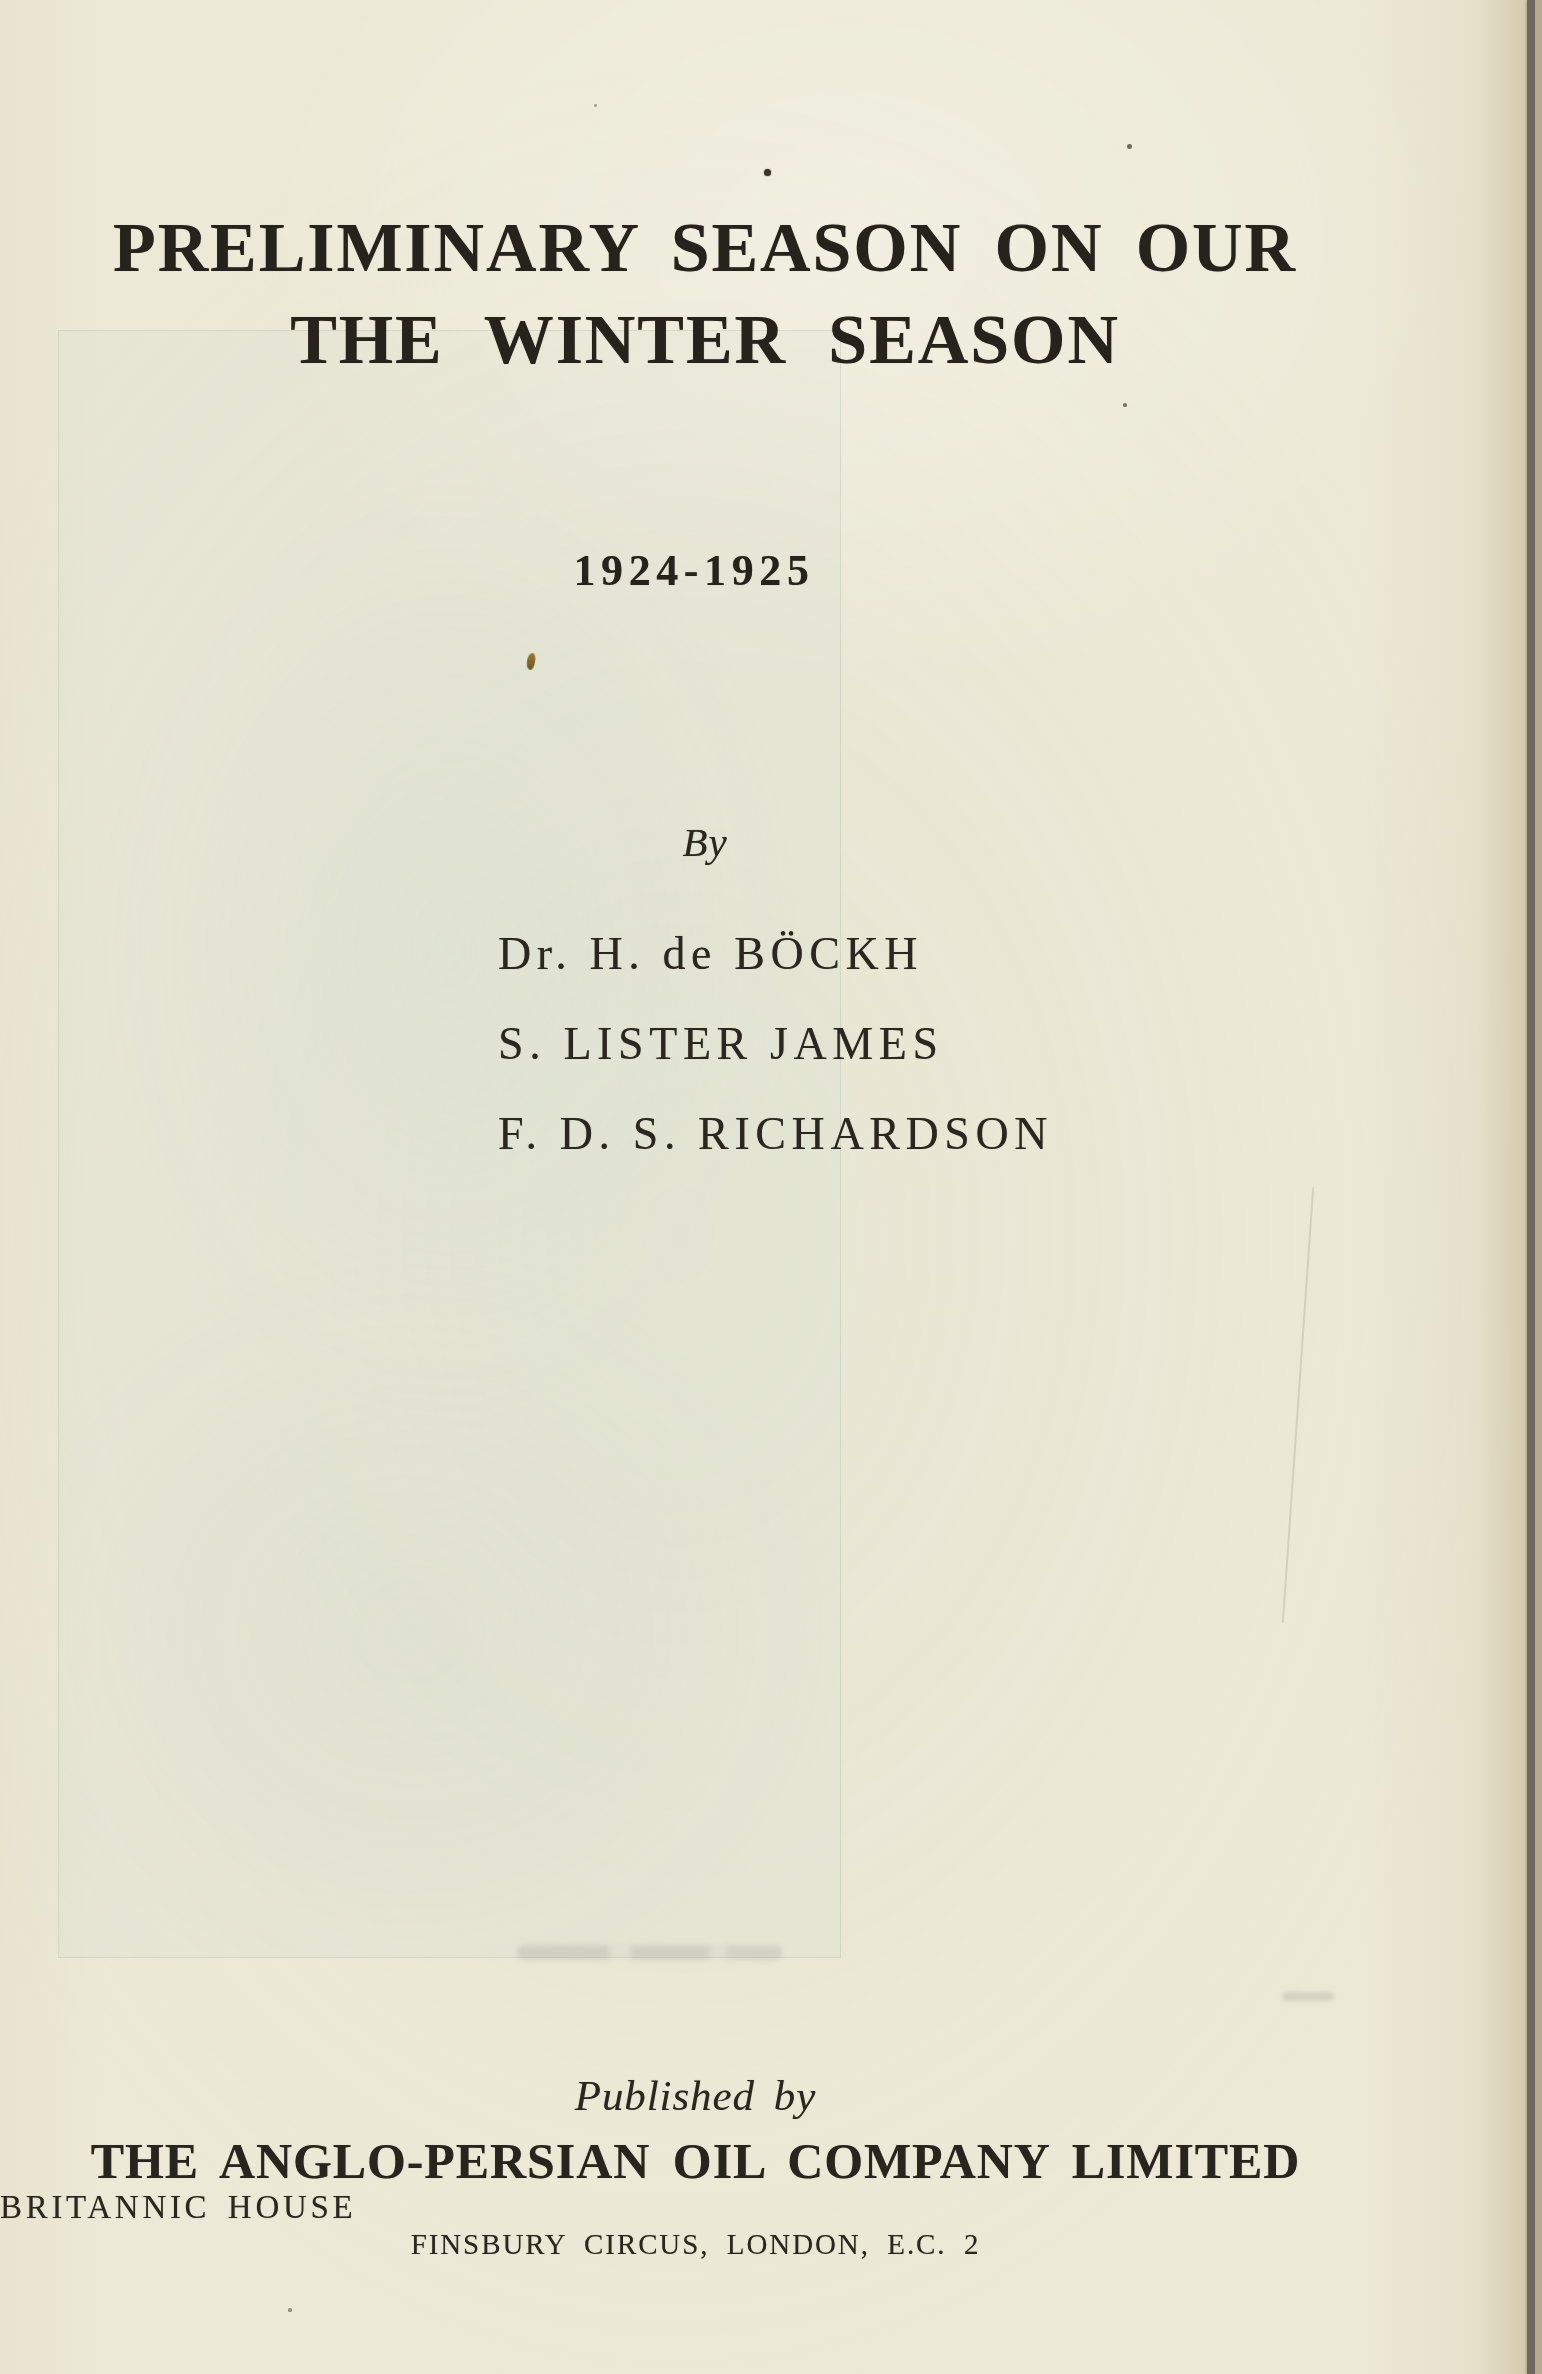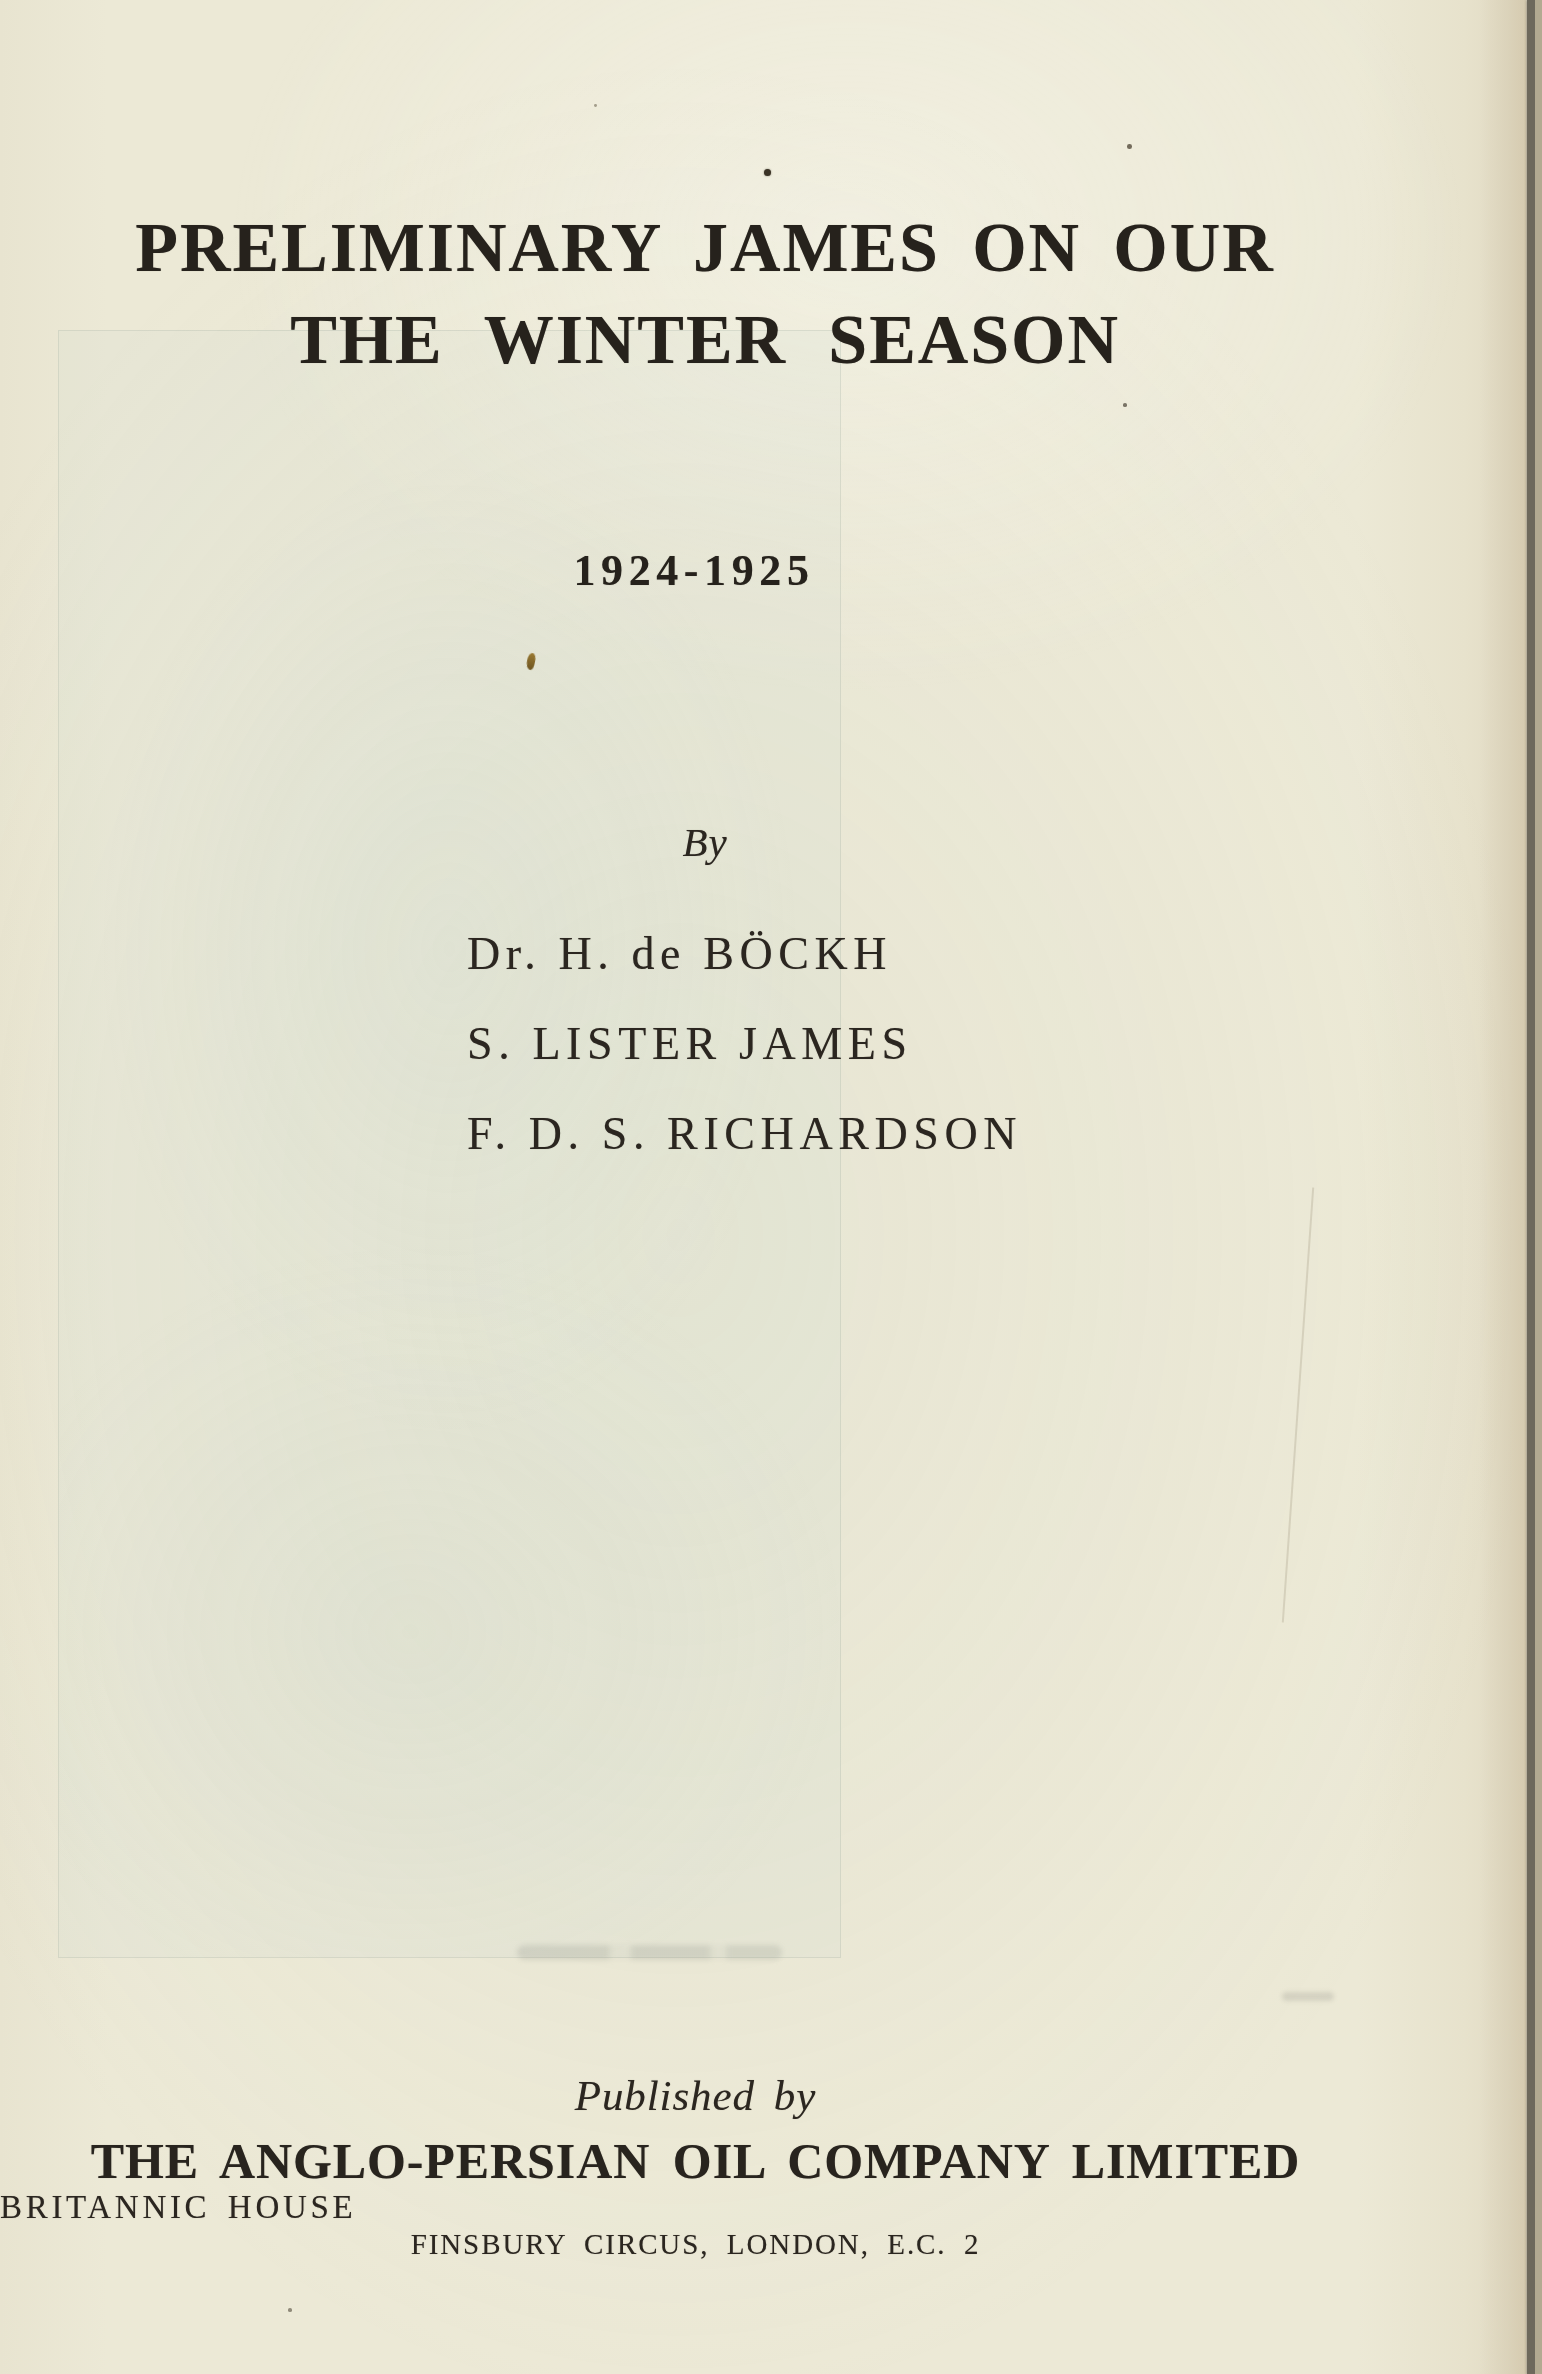--- a/index.html
+++ b/index.html
@@ -49,21 +49,21 @@
   .title-block{left:14px;top:202px;width:1382px;text-align:center;}
   .title-line{font-size:70px;font-weight:700;letter-spacing:1.9px;line-height:92px;color:#26221c;}
   .title-line.l1{word-spacing:13px;}
   .title-line.l2{word-spacing:33px;}
   .title-line.l3{word-spacing:22px;}
   .date-line{left:3px;top:529px;width:1382px;text-align:center;
     font-size:44px;font-weight:700;letter-spacing:5.6px;color:#26221c;margin-top:16px;}
   .by-line{left:14px;top:818px;width:1382px;text-align:center;
     font-size:41px;font-style:italic;letter-spacing:0.9px;}
   .authors{left:467px;top:909px;}
-  .author-line{font-size:46px;letter-spacing:5.6px;line-height:90px;white-space:nowrap;}
+  .author-line{font-size:46px;letter-spacing:5.6px;line-height:90px;white-space:nowrap;margin-left:31px;}
   .imprint-pub{left:0;top:2071px;width:1391px;text-align:center;
     font-size:43px;font-style:italic;letter-spacing:0.9px;word-spacing:7.4px;}
   .imprint-company{left:0;top:2124px;width:1391px;text-align:center;
     font-size:50px;font-weight:700;letter-spacing:0.9px;word-spacing:9.3px;color:#28241e;margin-top:8px;}
   .imprint-house{left:0;top:2189px;width:1391px;
     font-size:33px;letter-spacing:3.7px;word-spacing:5.6px;}
   .imprint-address{left:0;top:2228px;width:1391px;text-align:center;
     font-size:29px;letter-spacing:1.9px;word-spacing:8.3px;}
 </style>
 </head>
@@ -77,21 +77,21 @@
 <div class="abs edge-line"></div>
 <div class="abs edge-outer"></div>
 <div class="abs speck s1"></div>
 <div class="abs speck s2"></div>
 <div class="abs speck s3"></div>
 <div class="abs speck s4"></div>
 <div class="abs speck s5"></div>
 <div class="abs fleck"></div>
 
 <div class="abs title-block ink">
-  <div class="title-line l1">PRELIMINARY JAMES ON OUR</div>
+  <div class="title-line l1">PRELIMINARY SEASON ON OUR</div>
   <div class="title-line l3">THE WINTER SEASON</div>
 </div>
 
 <div class="abs date-line ink">1924-1925</div>
 
 <div class="abs by-line ink">By</div>
 
 <div class="abs authors">
   <div class="author-line ink">Dr. H. de BÖCKH</div>
   <div class="author-line ink">S. LISTER JAMES</div>

